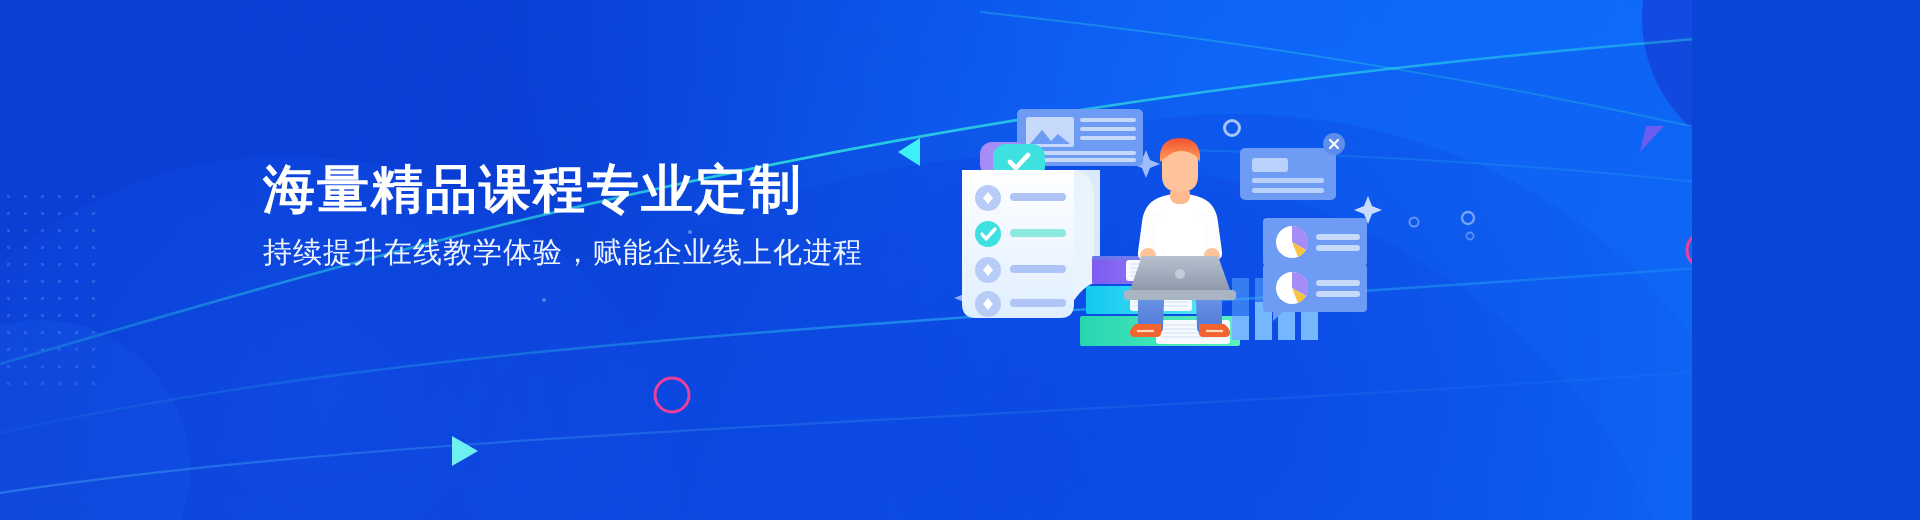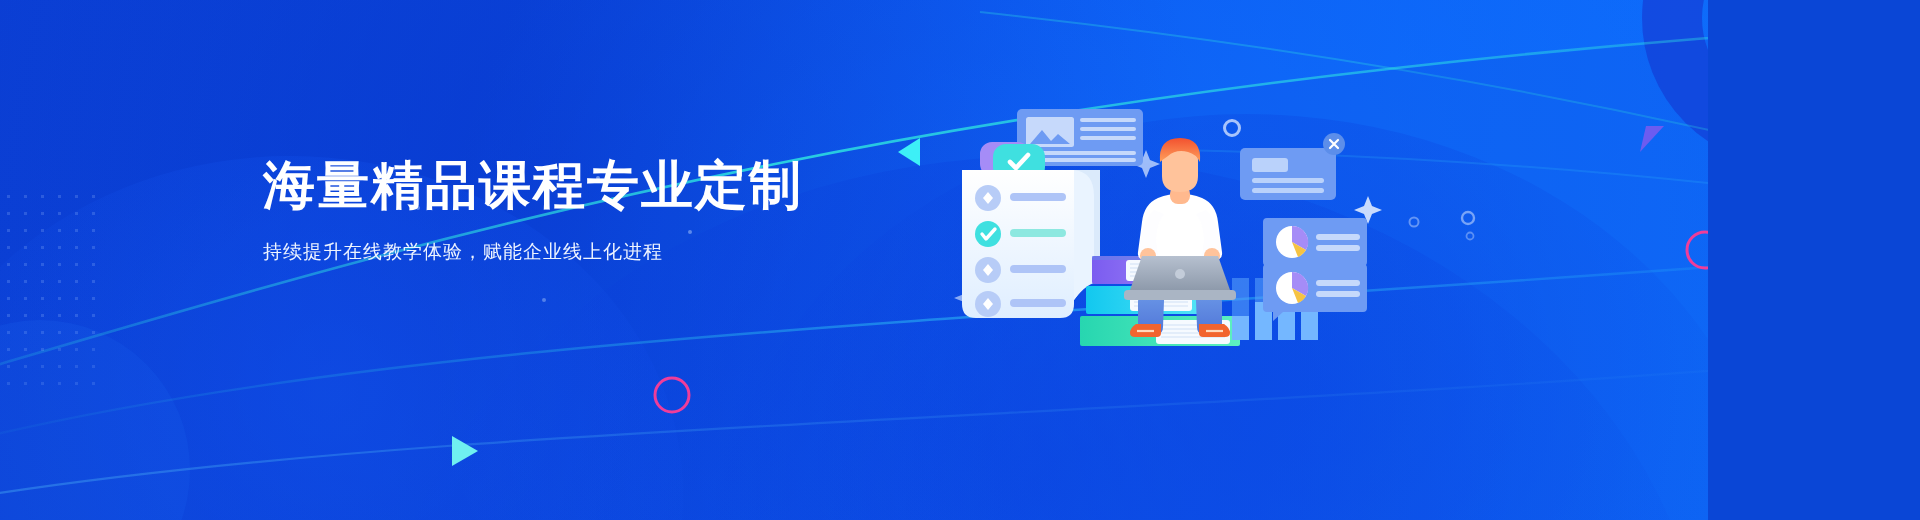--- a/index.html
+++ b/index.html
@@ -5,23 +5,22 @@
   html, body {
     margin: 0;
     padding: 0;
     background: #0a46d6;
   }
   .banner {
     position: relative;
     width: 1692px;
     height: 520px;
     overflow: hidden;
-    font-family: Liberation Mono, monospace;
+    font-family: Liberation Sans, sans-serif;
     background: linear-gradient(100deg, #0b3fd4 0%, #0a49dd 28%, #0a55ef 55%, #0a62f7 78%, #0d6cfb 100%);
-    padding-left: 16px;
   }
 
   
   .bg-layer { position: absolute; inset: 0; }
 
   .wash-a {
     position: absolute;
     left: -12%; top: -70%;
     width: 90%; height: 210%;
     border-radius: 50%;
@@ -87,23 +86,23 @@
   .headline {
     margin: 0;
     color: #ffffff;
     font-size: 52px;
     font-weight: 700;
     letter-spacing: 2px;
     line-height: 1.15;
     white-space: nowrap;
   }
   .subhead {
-    margin: 22px 0 0 0;
+    margin: 15px 0 0 0;
     color: #eef4ff;
-    font-size: 19px;
+    font-size: 29px;
     font-weight: 400;
     letter-spacing: 1px;
     line-height: 1.2;
     white-space: nowrap;
   }
 
   
   .illustration {
     position: absolute;
     left: 940px;

